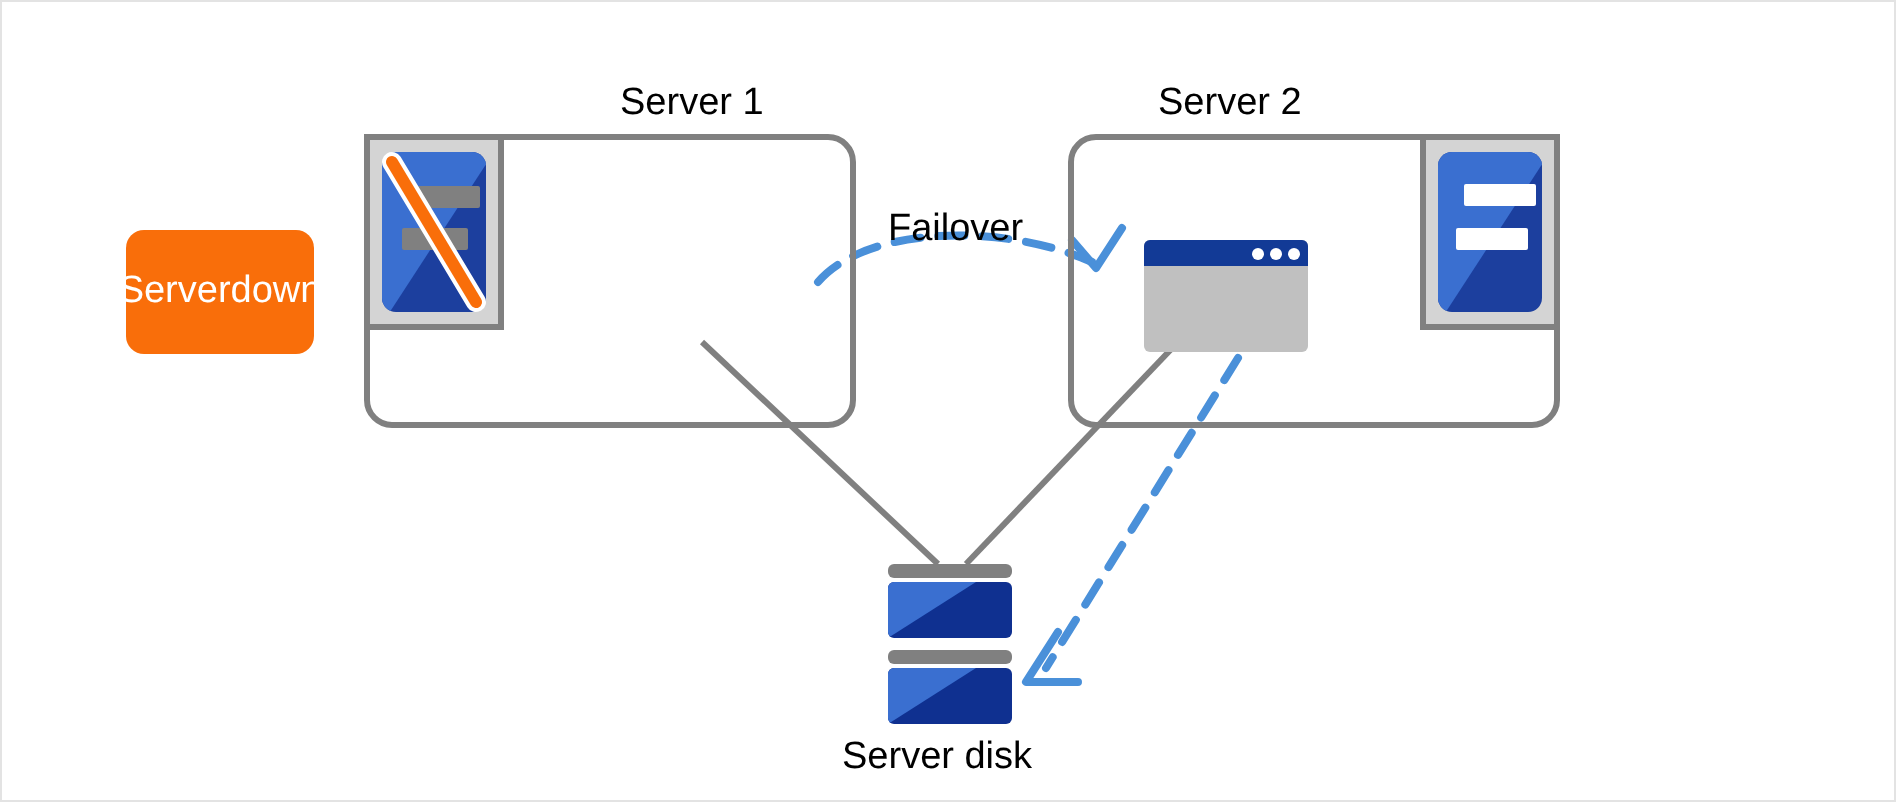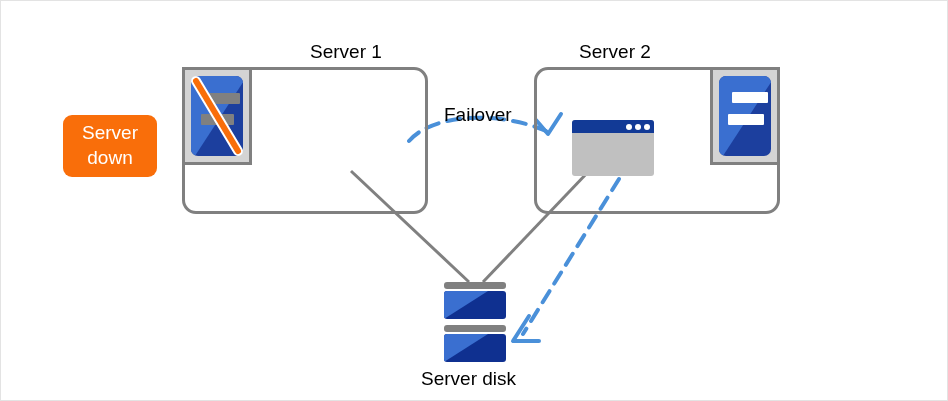--- a/index.html
+++ b/index.html
@@ -47,21 +47,21 @@
     left: 62px;
     top: 114px;
     width: 94px;
     height: 62px;
     background: #f96e0a;
     border-radius: 9px;
     color: #ffffff;
     font-size: 19px;
     line-height: 1.3;
     display: flex;
-    flex-direction: column;
+    flex-direction: row;
     align-items: center;
     justify-content: center;
     text-align: center;
   }
   #server-down-badge span { display: block; }
 
   
   .server-box {
     position: absolute;
     border: 3px solid #808080;

